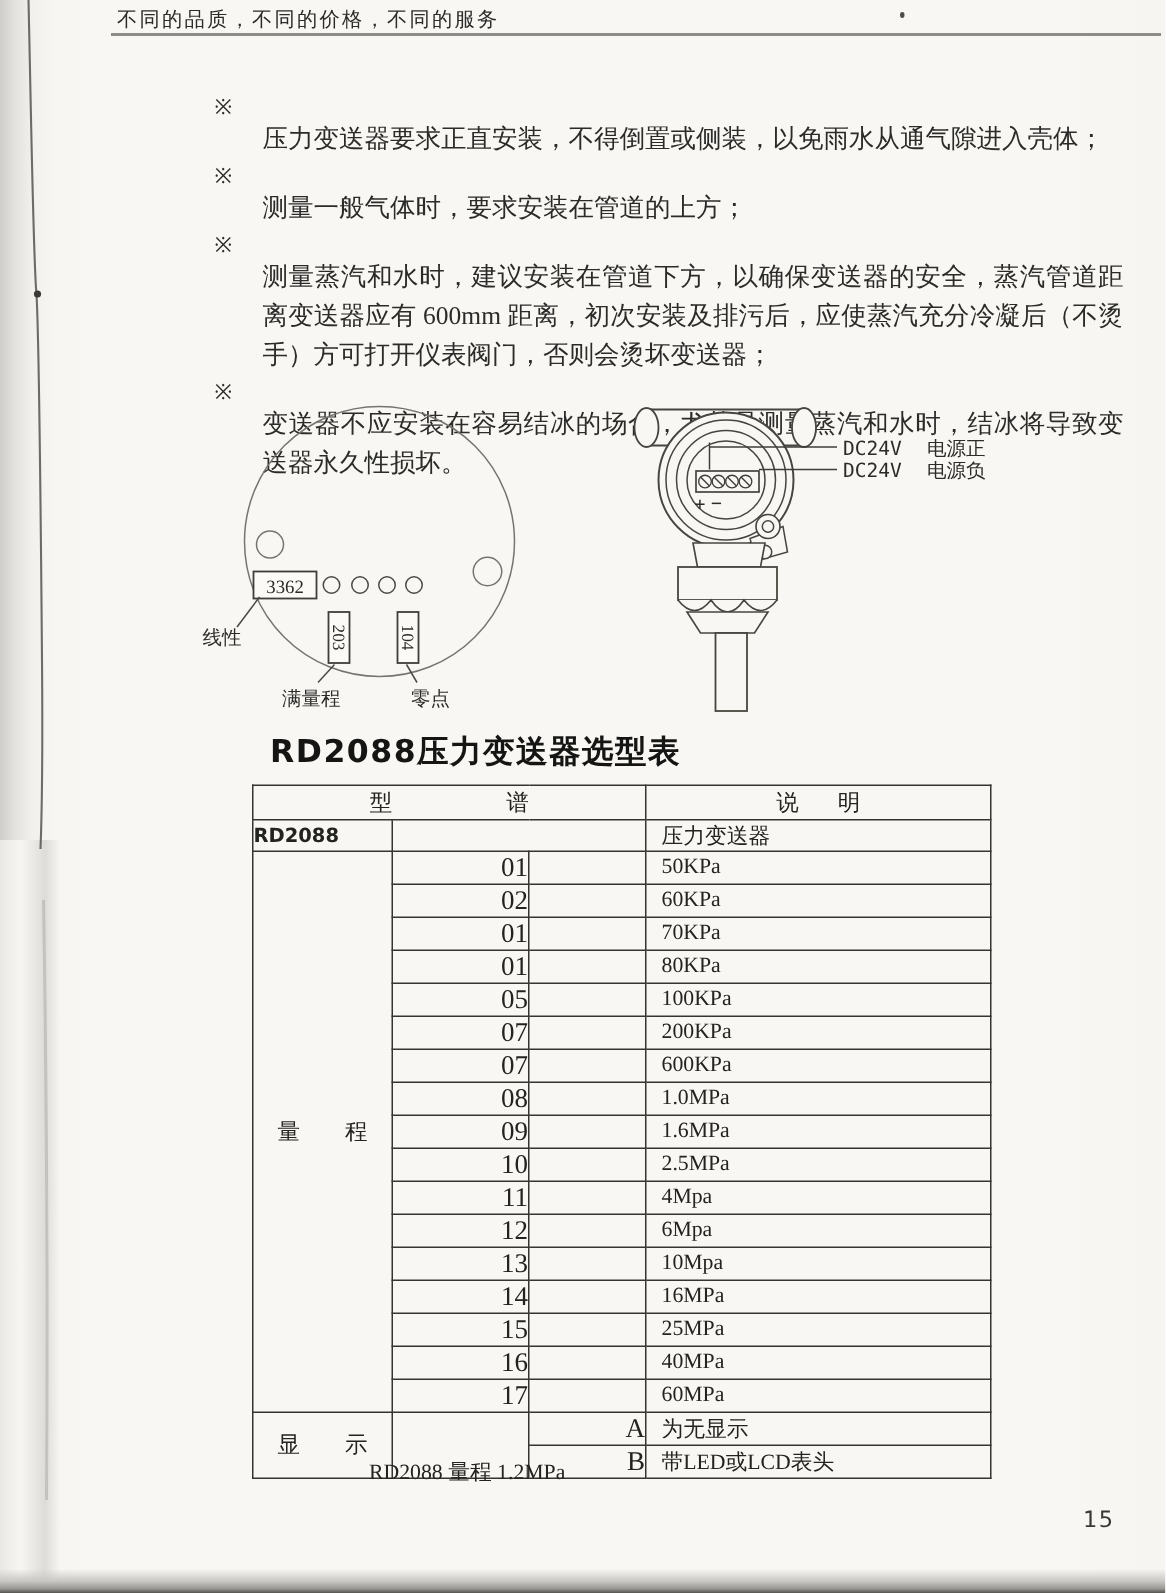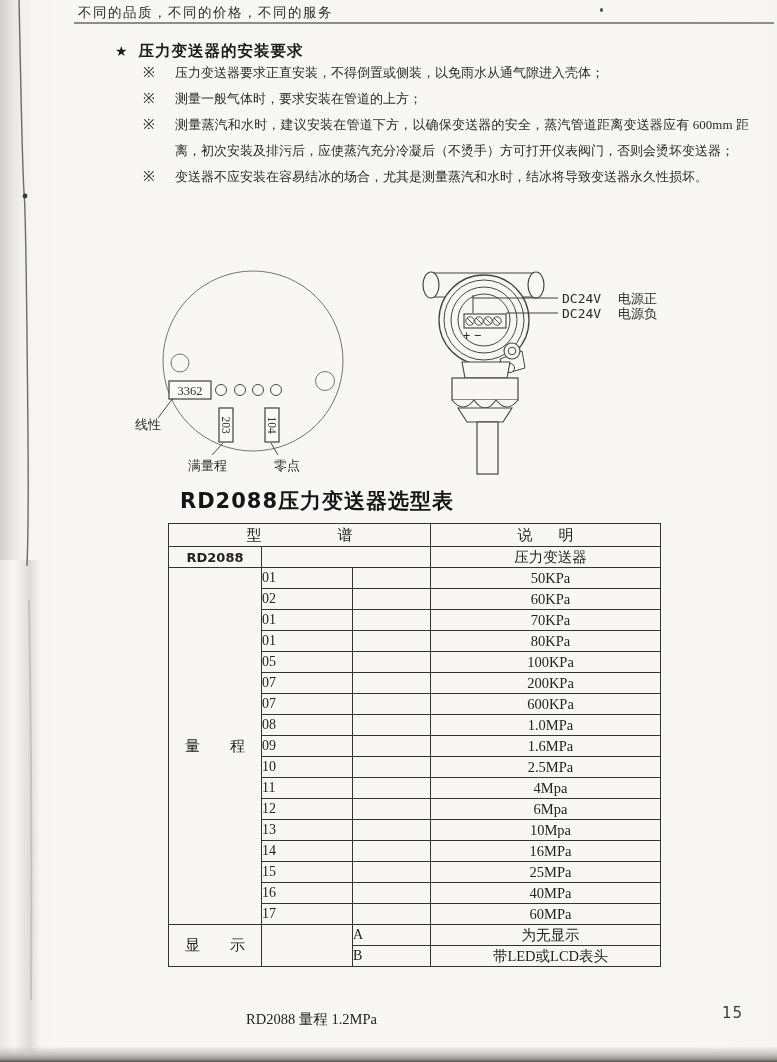--- a/index.html
+++ b/index.html
@@ -26,49 +26,49 @@
   .sec-title { position:absolute; font-family:"DejaVu Sans","Liberation Sans",sans-serif;
                font-weight:bold; font-size:15.5px; color:#1d1d1b; letter-spacing:1px; }
   .sec-title .star { margin-right:10px; font-size:14px; }
   #sec1 { left:115px; top:41px; }
   #sec2 { left:115px; top:237px; }
 
   
   .bullets { position:absolute; left:143px; top:60px; width:606px; }
   .bullet { display:flex; align-items:flex-start; }
   .bullet .marker { width:20px; margin-right:12px; font-size:14px; line-height:26px; color:#2b2b29; }
-  .bullet .btext { flex:1; font-size:13px; line-height:26px; text-align:justify; color:#2b2b29; }
+  .bullet .btext { flex:1; font-size:17px; line-height:26px; text-align:justify; color:#2b2b29;margin-top:20px; }
 
   
   .diagram { position:absolute; }
   #adjust-diagram { left:128px; top:248px; }
   #wiring-diagram { left:400px; top:256px; }
   .svgtext { font-family:"Liberation Serif","DejaVu Serif",serif; fill:#2b2b29; }
   .svgmono { font-family:"DejaVu Sans Mono","Liberation Mono",monospace; fill:#2b2b29; }
 
   
   .table-title { position:absolute; left:180px; top:487px; width:500px; text-align:left;
                  font-family:"DejaVu Sans","Liberation Sans",sans-serif; font-weight:bold;
                  font-size:21px; letter-spacing:1px; color:#151513; }
   .sel-table { position:absolute; left:168px; top:523px; width:492px; border-collapse:collapse;
                table-layout:fixed; font-size:14px; }
   .sel-table td { border:1.2px solid #35342f; height:21px; padding:0; vertical-align:middle;
                   color:#23231f; background:transparent; }
   .sel-table tr.hdr td { height:23px; }
   .pairspread { display:flex; justify-content:center; align-items:center; }
   .pairspread span { width:91px; text-align:center; font-size:15px; }
   .pairgap { display:flex; justify-content:center; align-items:center; gap:26px; font-size:15px; }
-  .model-cell { text-align:center; font-family:"DejaVu Sans","Liberation Sans",sans-serif;
+  .model-cell { font-family:"DejaVu Sans","Liberation Sans",sans-serif;
                 font-weight:bold; font-size:13px;margin-left:44px; }
-  .code-cell { text-align:left; font-size:14px; }
-  .desc-cell { text-align:center; padding-left:10px !important; font-size:14.5px; }
+  .code-cell { text-align:right; font-size:18px; }
+  .desc-cell { text-align:left; padding-left:10px !important; font-size:14.5px; }
 
   
   .note { position:absolute; left:178px; top:972px; width:540px; font-size:14.5px; line-height:21px; color:#23231f; }
-  .note2 { margin-left:68px;margin-top:37px; }
+  .note2 { margin-left:68px; }
   .pagenum { position:absolute; left:722px; top:1004px; font-family:"DejaVu Sans","Liberation Sans",sans-serif;
              font-size:15px; color:#383834; letter-spacing:1px; }
 </style>
 </head>
 <body>
 
 <div class="page">
 
   <div class="edge-left"></div>
   <div class="edge-left-lower"></div>
@@ -76,23 +76,20 @@
     <path d="M19,0 C21,90 22,160 24,192 C26,210 27,320 28,440 C28.5,500 28,540 27,566" fill="none" stroke="#545350" stroke-width="1.4" opacity="0.85"></path>
     <circle cx="25" cy="196" r="2.4" fill="#3b3a37"></circle>
     <path d="M29,600 C31,720 32,850 31,1000" fill="none" stroke="#b8b7b3" stroke-width="2" opacity="0.7"></path>
   </svg>
   <div class="edge-bottom"></div>
 
   <div class="hdr-text">不同的品质，不同的价格，不同的服务</div>
   <div class="hdr-rule"></div>
   <div class="speck"></div>
 
-  <div class="sec-title" id="sec1">
-    <span class="star">★</span><span>压力变送器的安装要求</span>
-  </div>
 
   <div class="bullets">
     <div class="bullet">
       <span class="marker">※</span>
       <div class="btext">压力变送器要求正直安装，不得倒置或侧装，以免雨水从通气隙进入壳体；</div>
     </div>
     <div class="bullet">
       <span class="marker">※</span>
       <div class="btext">测量一般气体时，要求安装在管道的上方；</div>
     </div>

